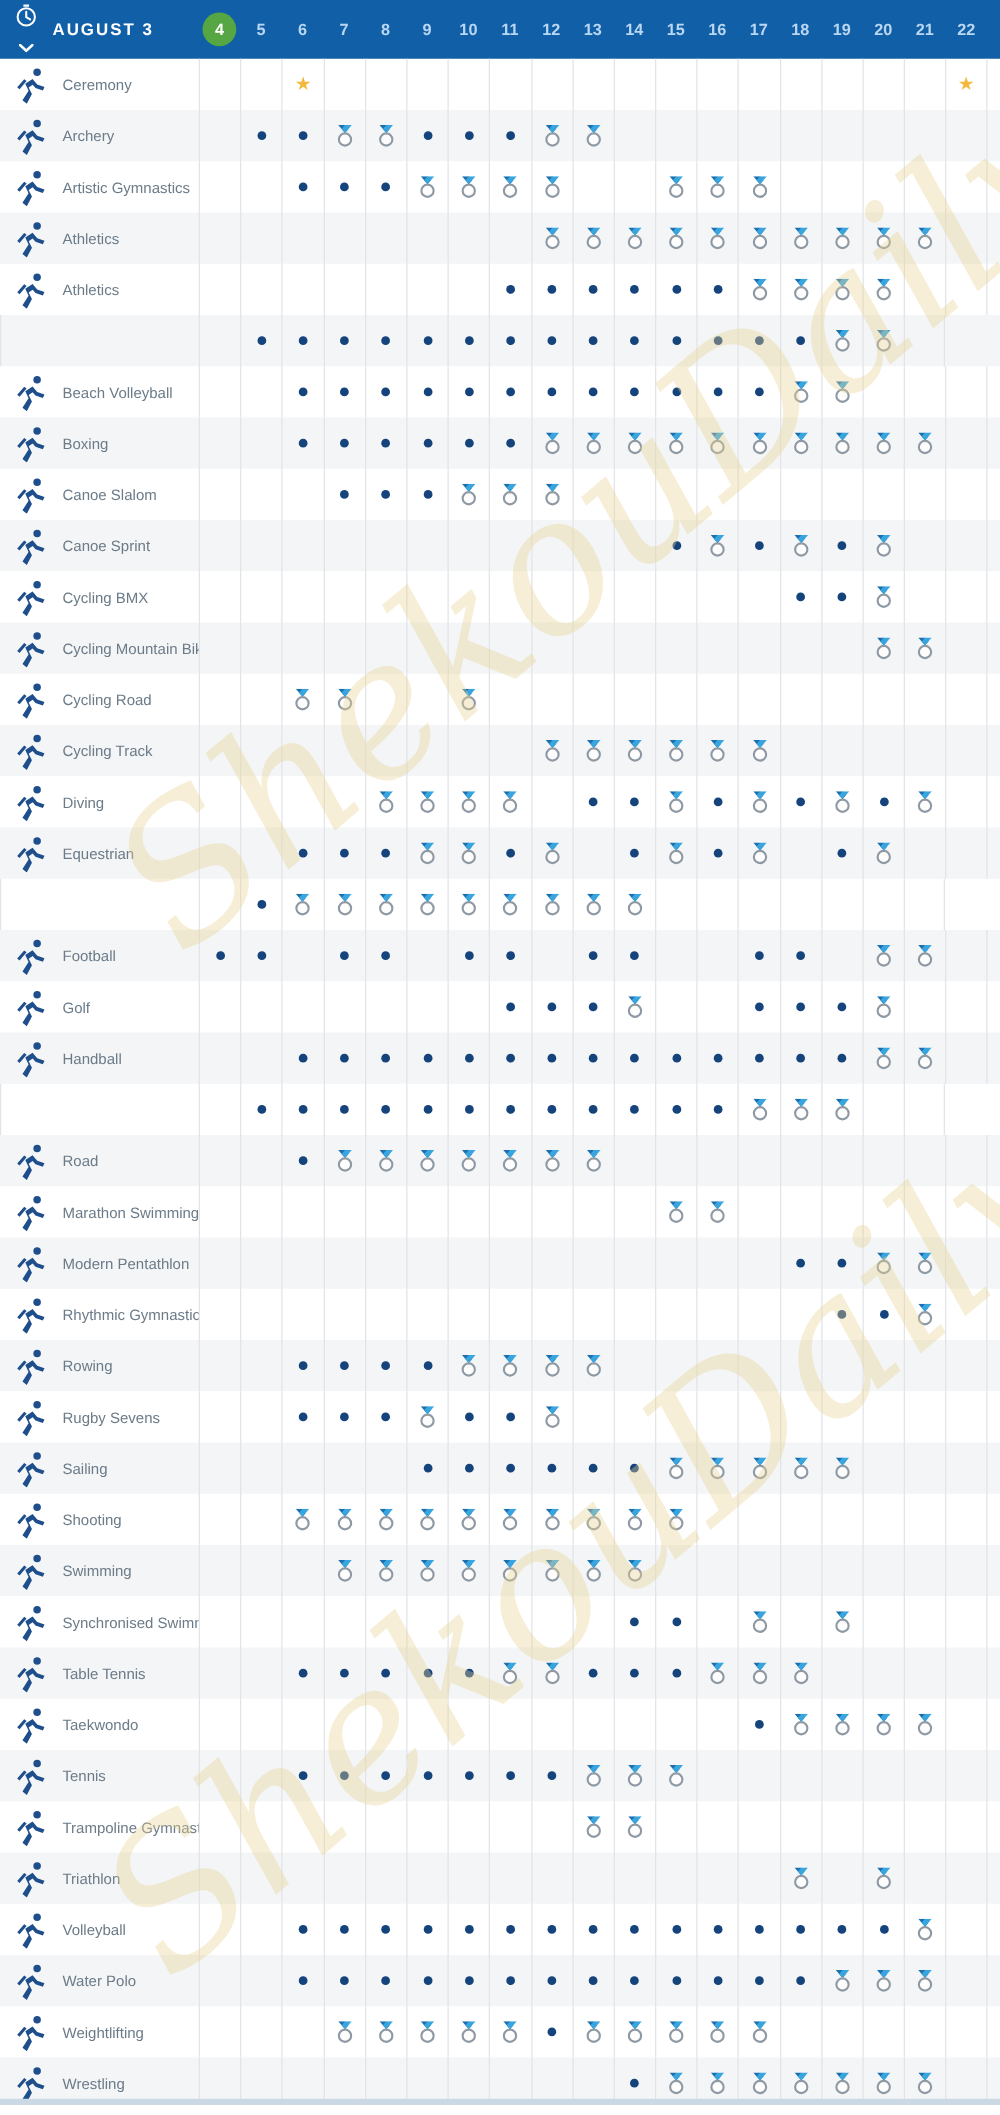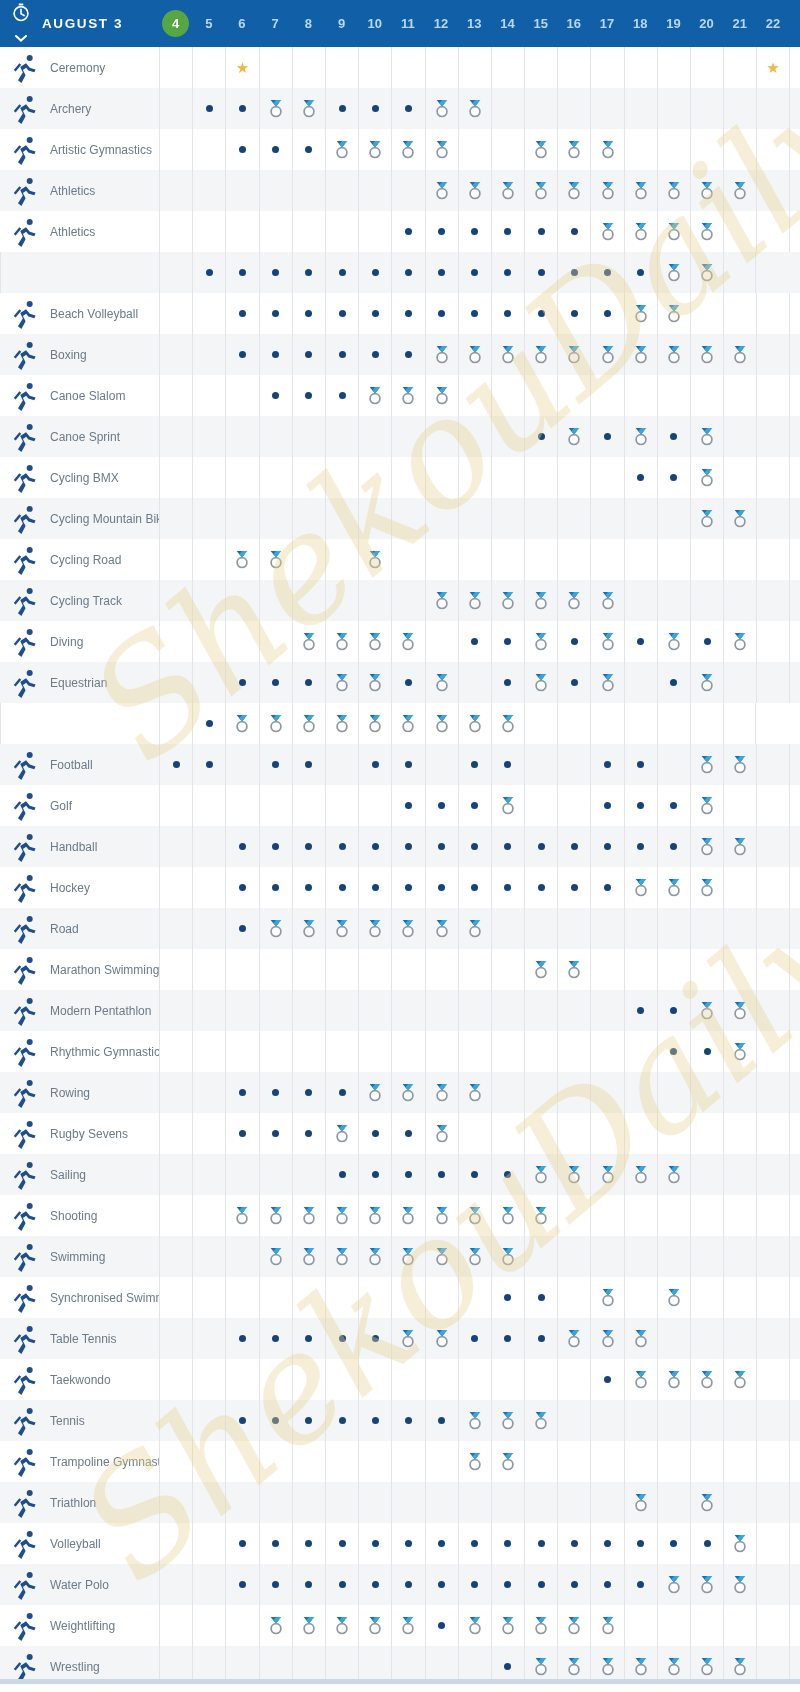--- a/index.html
+++ b/index.html
@@ -1564,30 +1564,20 @@
             <svg width="16" height="18" viewBox="0 0 16 18" aria-hidden="true">
     <path d="M2.6 0 L8 6.4 L10.7 3.2 L8 0 Z" fill="#1C6FAE"></path>
     <path d="M13.4 0 L8 6.4 L5.3 3.2 L8 0 Z" fill="#38A5DE"></path>
     <circle cx="8" cy="11.6" r="4.9" fill="#FDFDFD" stroke="#8E99A4" stroke-width="1.7"></circle>
   </svg>
           </span>
         </div>
         <div class="cell last"></div>
       </div>
       <div class="row">
-        <div class="label-cell">
-          <span class="sport-icon">
-            <svg width="30" height="30" viewBox="0 0 32 32" aria-hidden="true" fill="#1E4E8C" stroke="none">
-    <circle cx="21" cy="5.2" r="3.2"></circle>
-    <path d="M8.5 29 l5.2-8.2 -2.8-5.8 6.2-4.2 4 4.8 6.2 2 -1.4 3 -6.3-2 -2.4-2.8 -3.4 2.4 2.8 5.4 -4.4 8.4 z"></path>
-    <path d="M4 18 l6-7 2 1.6 -6 7 z"></path>
-  </svg>
-          </span>
-          <span class="sport-name">Hockey</span>
-        </div>
         <div class="cell"></div>
         <div class="cell"></div>
         <div class="cell">
           <span class="dot"></span>
         </div>
         <div class="cell">
           <span class="dot"></span>
         </div>
         <div class="cell">
           <span class="dot"></span>

